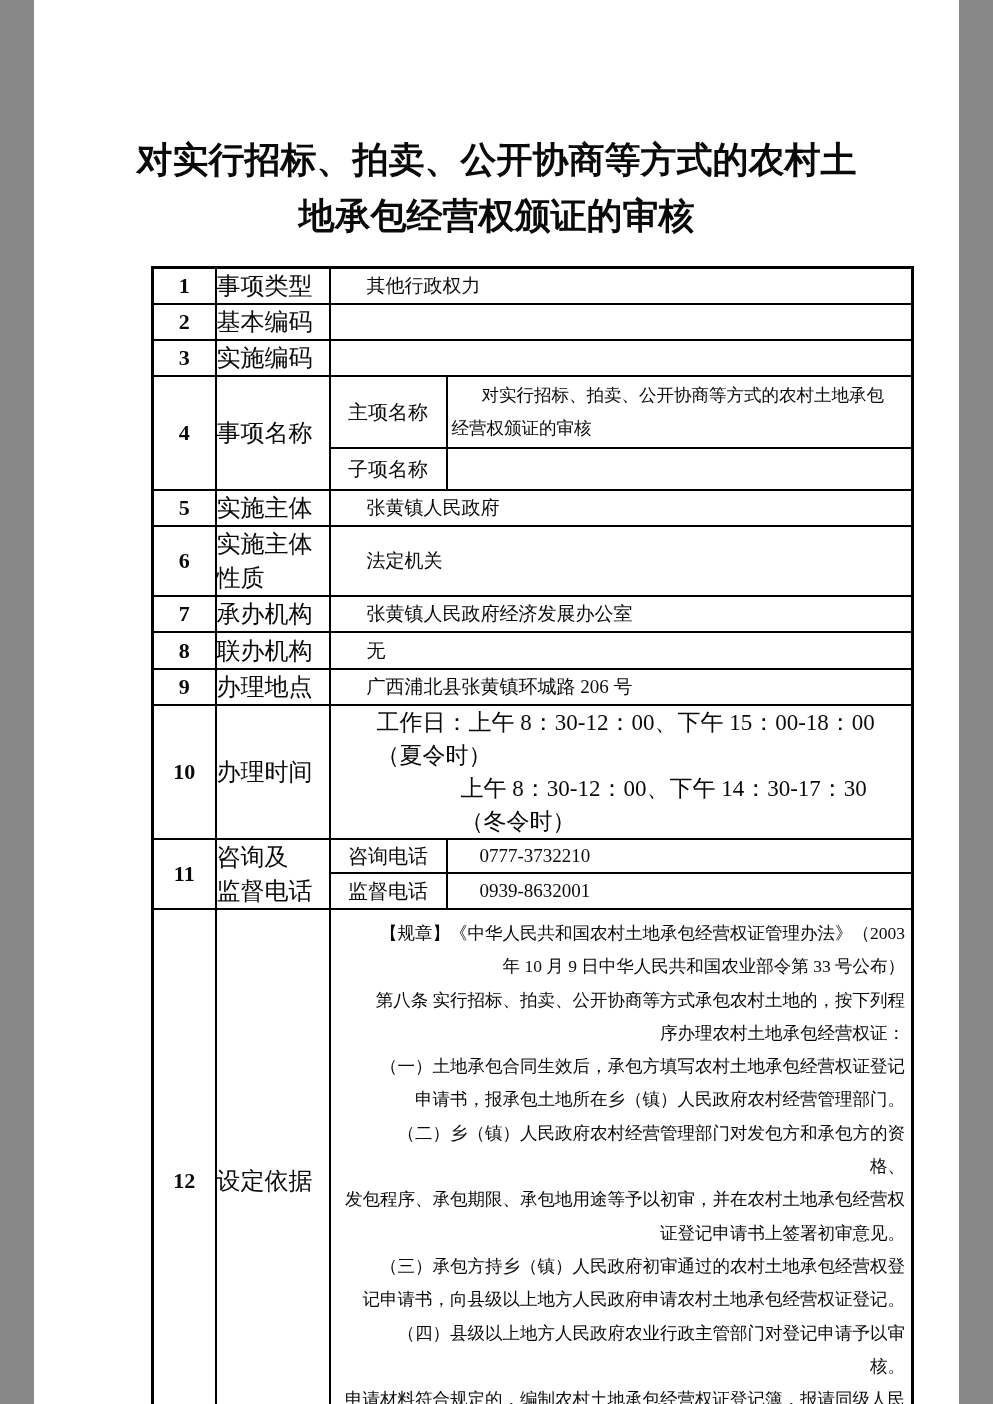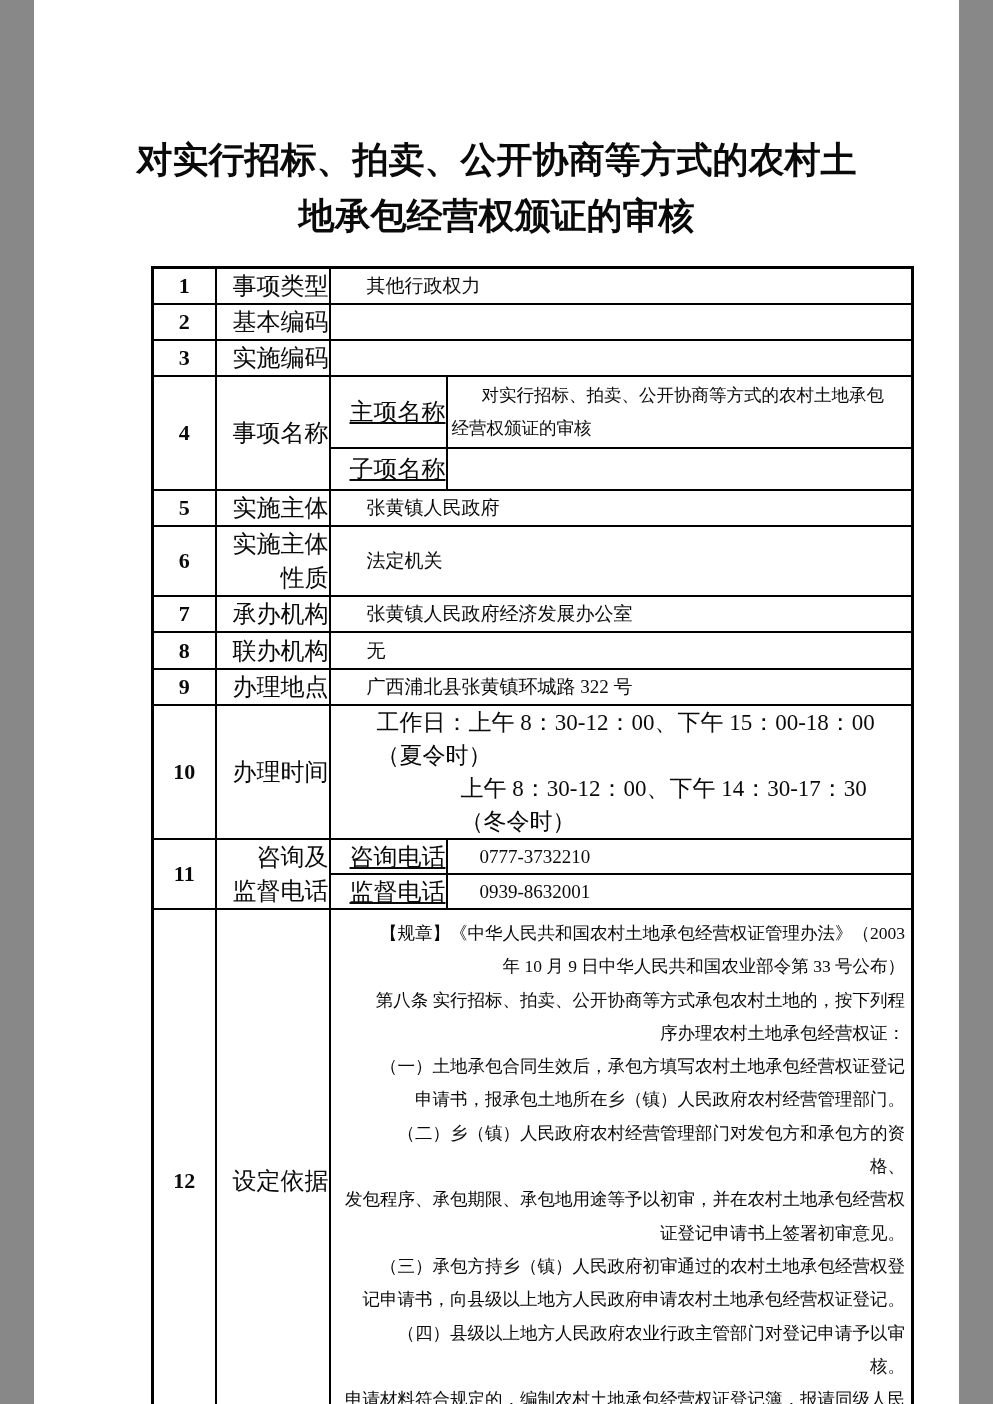--- a/index.html
+++ b/index.html
@@ -41,28 +41,27 @@
     overflow: hidden;
   }
 
   td.num {
     text-align: center;
     font-weight: bold;
     font-size: 22px;
     font-family: "Liberation Serif", "DejaVu Serif", serif;
   }
   td.label {
-    text-align: right;
+    text-align: left;
     font-size: 24px;
     line-height: 34px;
   }
   td.sublabel {
-    text-align: right;
-    font-size: 24px;
-    text-decoration: underline;
+    text-align: center;
+    font-size: 20px;
   }
   td.value {
     font-size: 19px;
     padding-left: 36px;
     padding-right: 8px;
     line-height: 30px;
   }
   td.value-mainname {
     font-size: 17.5px;
     padding: 2px 4px;
@@ -159,21 +158,21 @@
 
     <tr style="height:37px">
       <td class="num">8</td>
       <td class="label">联办机构</td>
       <td class="value" colspan="2">无</td>
     </tr>
 
     <tr style="height:30px">
       <td class="num">9</td>
       <td class="label">办理地点</td>
-      <td class="value" colspan="2">广西浦北县张黄镇环城路 322 号</td>
+      <td class="value" colspan="2">广西浦北县张黄镇环城路 206 号</td>
     </tr>
 
     <tr style="height:70px">
       <td class="num">10</td>
       <td class="label">办理时间</td>
       <td class="value-time" colspan="2">
         <div class="time-line">工作日：上午 8：30-12：00、下午 15：00-18：00（夏令时）</div>
         <div class="time-line time-line2">上午 8：30-12：00、下午 14：30-17：30（冬令时）</div>
       </td>
     </tr>

